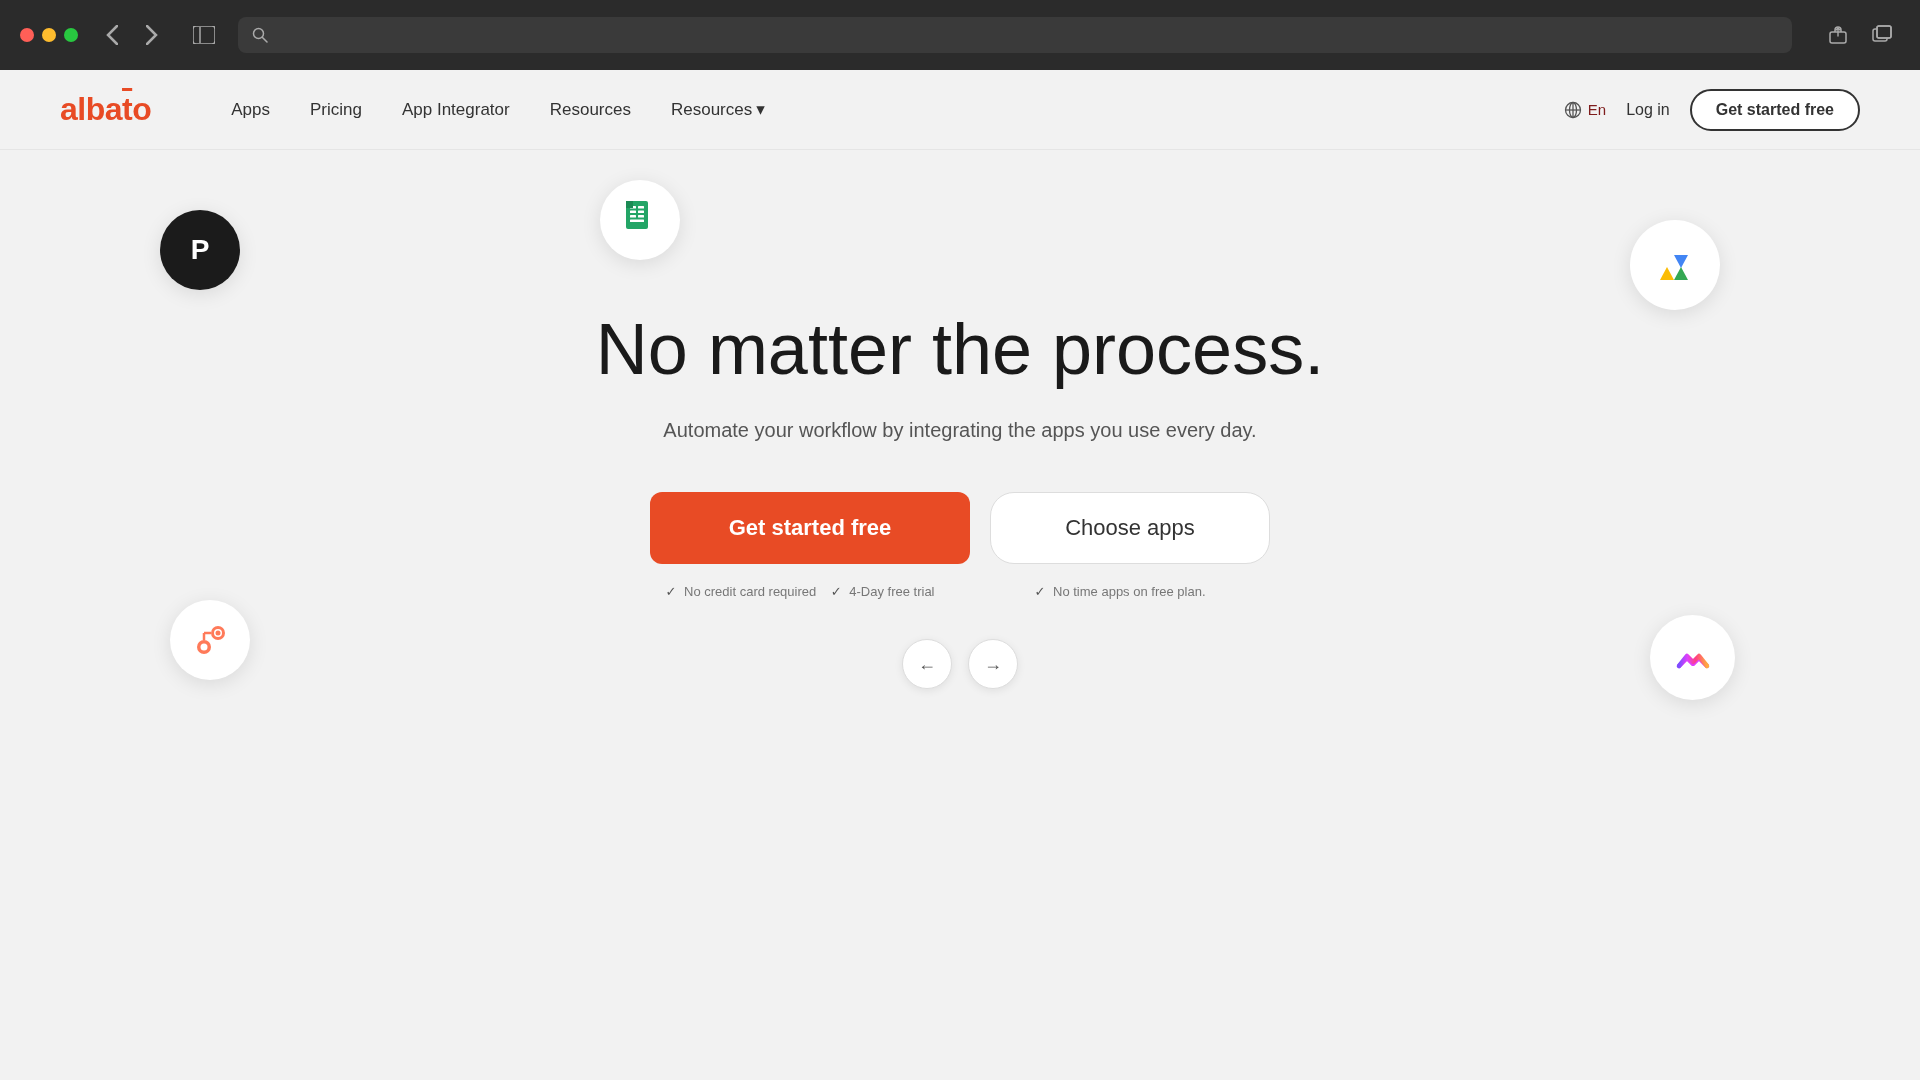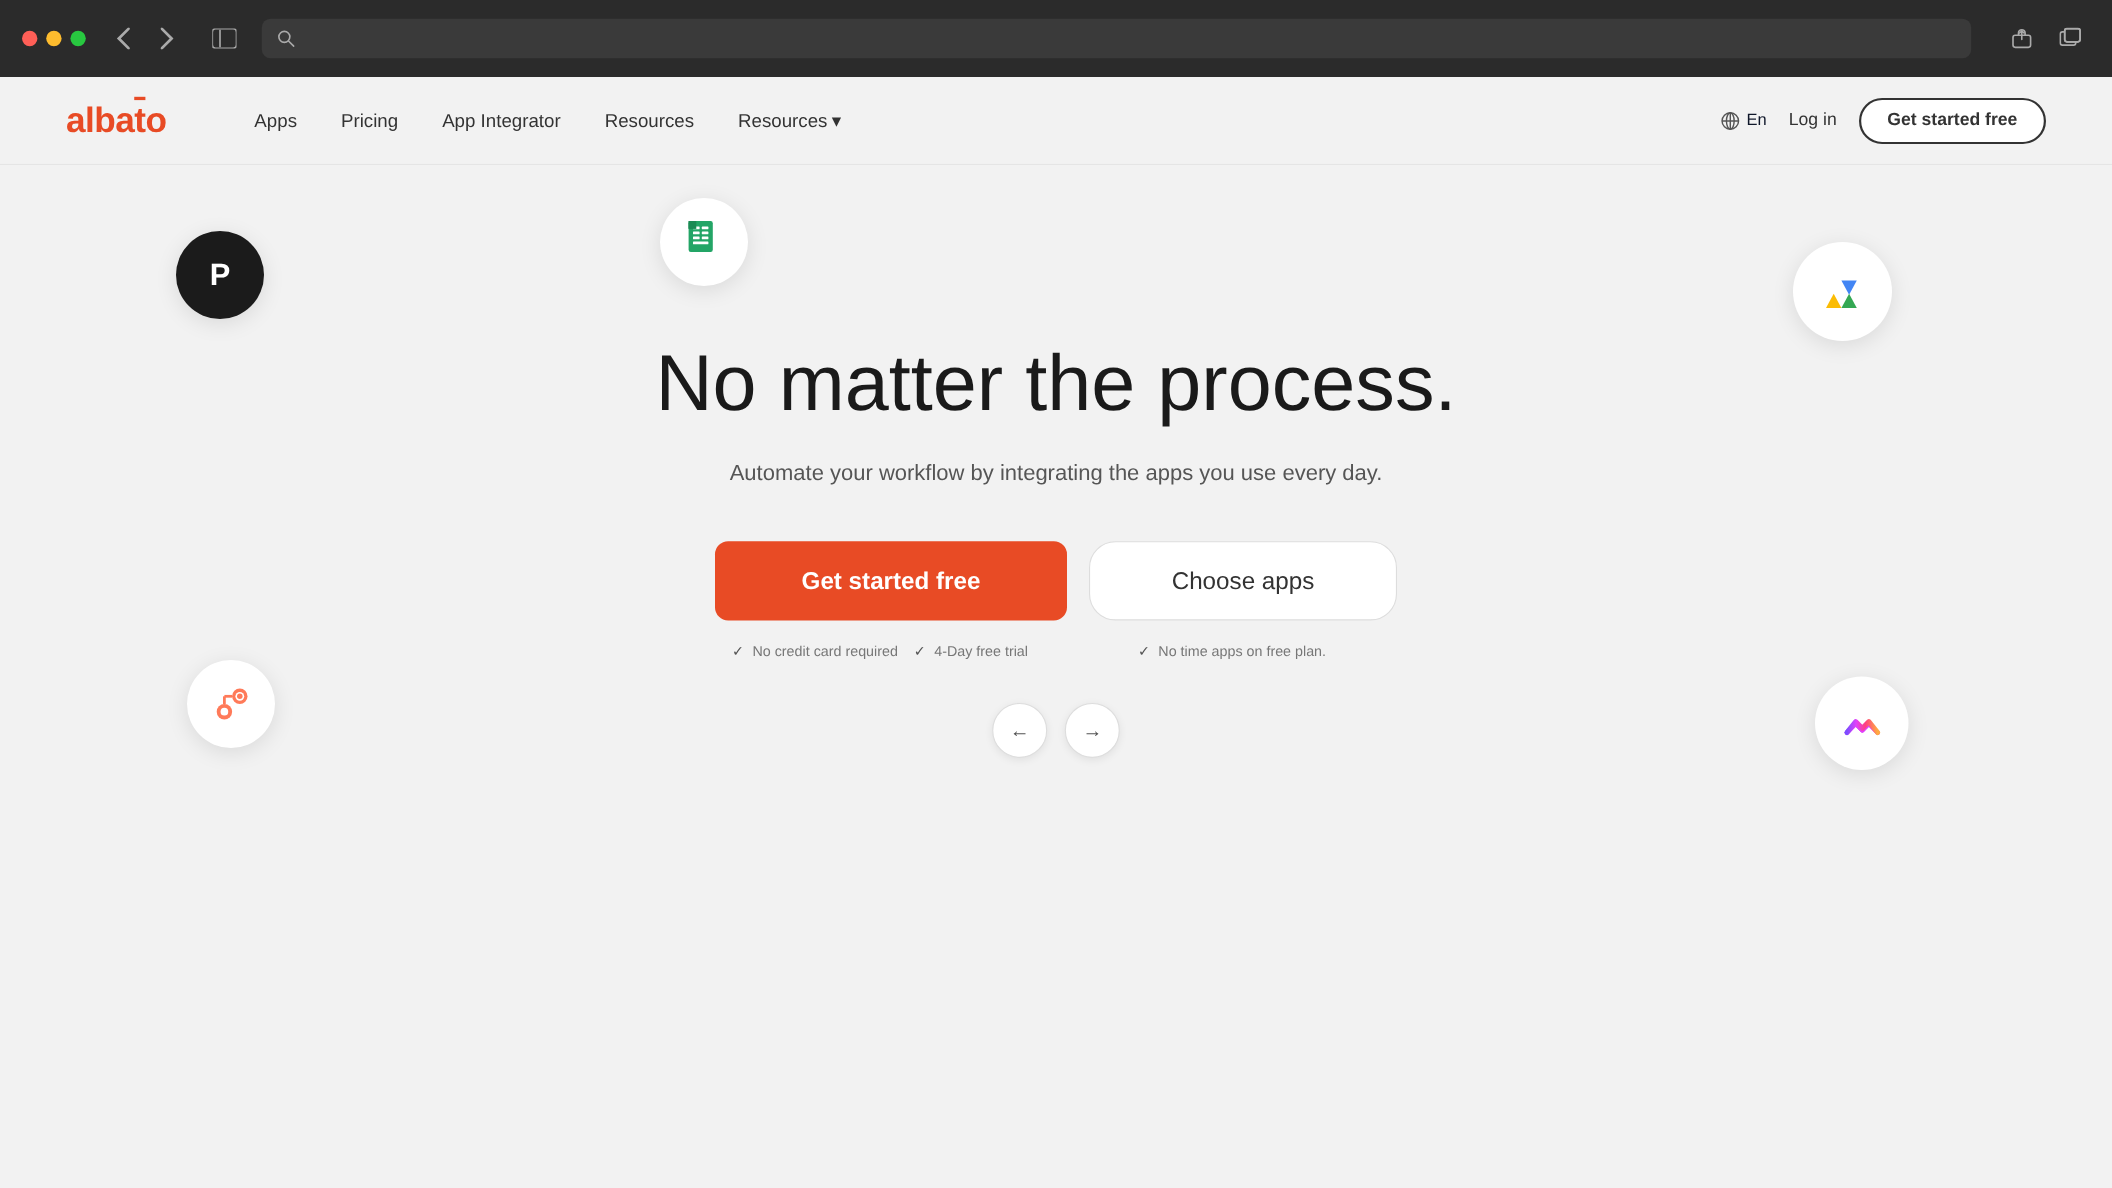--- a/index.html
+++ b/index.html
@@ -80,21 +80,21 @@
       align-items: center;
       gap: 4px;
     }
     .nav-right {
       display: flex;
       align-items: center;
       gap: 20px;
     }
     .lang-btn {
       display: flex; align-items: center; gap: 6px;
-      font-size: 15px; color: #0f172a; cursor: pointer;
+      font-size: 15px; color: #7f1d1d; cursor: pointer;
       background: none; border: none;
     }
     .login-btn {
       font-size: 16px; color: #333; cursor: pointer;
       background: none; border: none; font-weight: 500;
     }
     .get-started-btn {
       background: white;
       border: 2px solid #333;
       border-radius: 30px;

